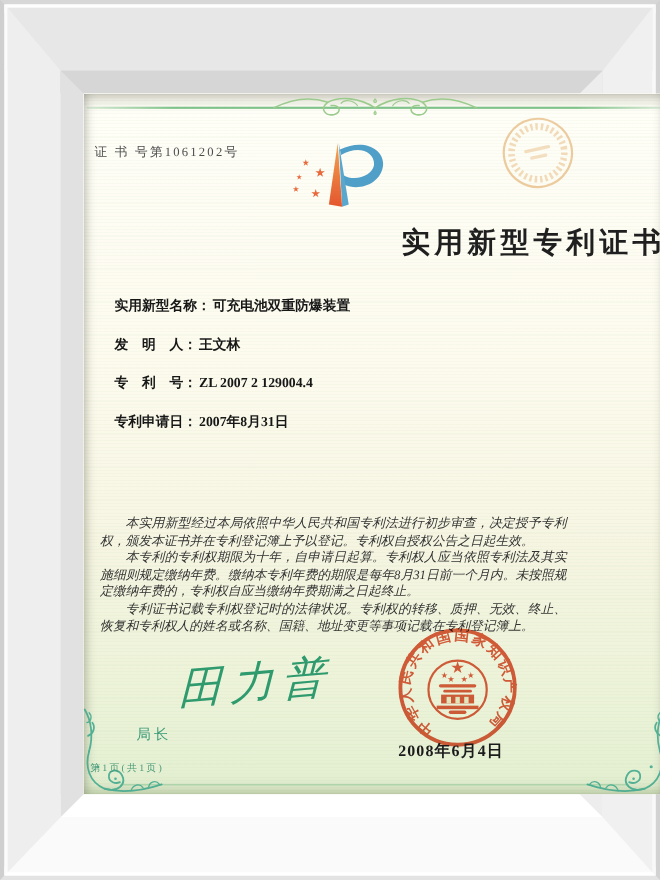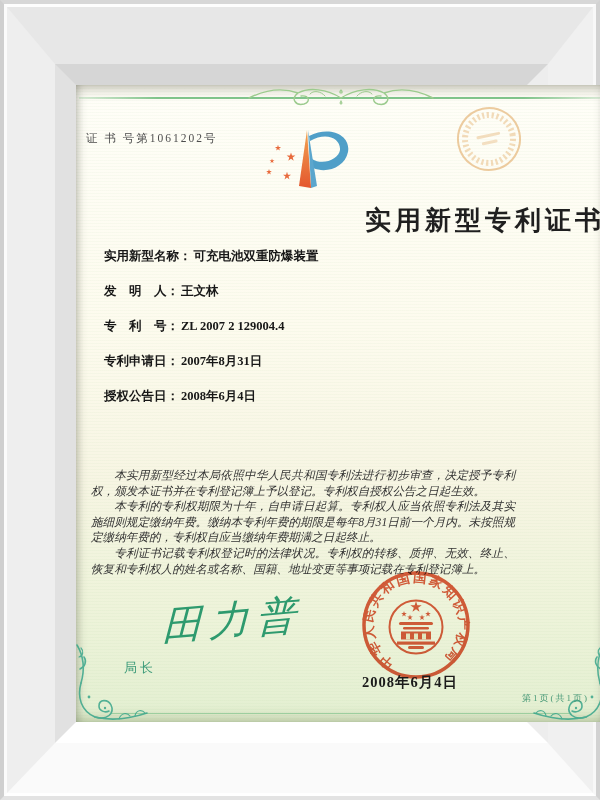--- a/index.html
+++ b/index.html
@@ -40,41 +40,41 @@
     background:linear-gradient(90deg,rgba(92,176,106,.25),#58b269 15%,#58b269 85%,rgba(92,176,106,.25));
     opacity:.75;}
   .header-flourish{position:absolute;left:50%;top:0;transform:translateX(-50%);}
   .cert-number{position:absolute;left:10px;top:46px;font-size:11.5px;
     letter-spacing:2px;color:#4d4d4d;}
   .patent-logo{position:absolute;left:189px;top:43px;}
   .faint-stamp{position:absolute;left:379px;top:20px;transform:rotate(-12deg);}
   .cert-title{position:absolute;left:0;right:0;top:118px;text-align:right;
     font-size:26px;font-weight:bold;letter-spacing:4px;color:#1f1f1f;}
 
-  .fields{position:absolute;left:28px;top:154px;right:20px;}
+  .fields{position:absolute;left:28px;top:176px;right:20px;}
   .field-row{height:35px;line-height:35px;font-size:12.5px;font-weight:bold;
     color:#171717;white-space:nowrap;}
   .field-row .value{margin-left:2px;}
 
   .body-text{position:absolute;left:15px;top:383px;width:424px;
     font-size:11.6px;line-height:15.6px;color:#333;
     font-style:italic;text-align:justify;}
   .body-text p{margin:0;text-indent:2em;}
 
   .director-label{position:absolute;left:48px;top:548px;font-size:13px;
     color:#3c9b79;letter-spacing:3px;margin-top:26px;}
   .signature{position:absolute;left:86px;top:508px;font-size:40px;
     color:#2e9a6e;letter-spacing:7px;transform:rotate(-5deg) skewX(-6deg);
     font-style:italic;}
 
   .seal{position:absolute;left:284px;top:484px;mix-blend-mode:multiply;opacity:.92;}
   .issue-date{position:absolute;left:282px;top:588px;width:104px;z-index:6;
     text-align:center;font-size:14.5px;font-weight:bold;letter-spacing:1px;color:#1b1b1b;}
-  .footer-page{position:absolute;left:0;right:16px;bottom:17px;text-align:right;
-    padding-left:22px;font-size:9px;letter-spacing:2px;color:#4a9a78;}
+  .footer-page{position:absolute;left:0;right:4px;bottom:17px;text-align:left;
+    padding-left:6px;font-size:9px;letter-spacing:2px;color:#4a9a78;}
 
   .bottom-rule{position:absolute;left:36px;right:36px;bottom:8px;height:1.5px;
     background:#7cc08a;opacity:.65;}
   .corner-ornament{position:absolute;bottom:-1px;}
   .corner-ornament.left{left:-1px;}
   .corner-ornament.right{right:-1px;transform:scaleX(-1);}
 </style>
 </head>
 <body>
 
@@ -143,23 +143,20 @@
         <span class="label">实用新型名称：</span><span class="value">可充电池双重防爆装置</span>
       </div>
       <div class="field-row">
         <span class="label">发　明　人：</span><span class="value">王文林</span>
       </div>
       <div class="field-row">
         <span class="label">专　利　号：</span><span class="value">ZL 2007 2 129004.4</span>
       </div>
       <div class="field-row">
         <span class="label">专利申请日：</span><span class="value">2007年8月31日</span>
-      </div>
-      <div class="field-row">
-        <span class="label">授权公告日：</span><span class="value">2008年6月4日</span>
       </div>
     </div>
 
     <div class="body-text">
       <p>本实用新型经过本局依照中华人民共和国专利法进行初步审查，决定授予专利权，颁发本证书并在专利登记簿上予以登记。专利权自授权公告之日起生效。</p>
       <p>本专利的专利权期限为十年，自申请日起算。专利权人应当依照专利法及其实施细则规定缴纳年费。缴纳本专利年费的期限是每年8月31日前一个月内。未按照规定缴纳年费的，专利权自应当缴纳年费期满之日起终止。</p>
       <p>专利证书记载专利权登记时的法律状况。专利权的转移、质押、无效、终止、恢复和专利权人的姓名或名称、国籍、地址变更等事项记载在专利登记簿上。</p>
     </div>
 
     <div class="director-label">局长</div>

